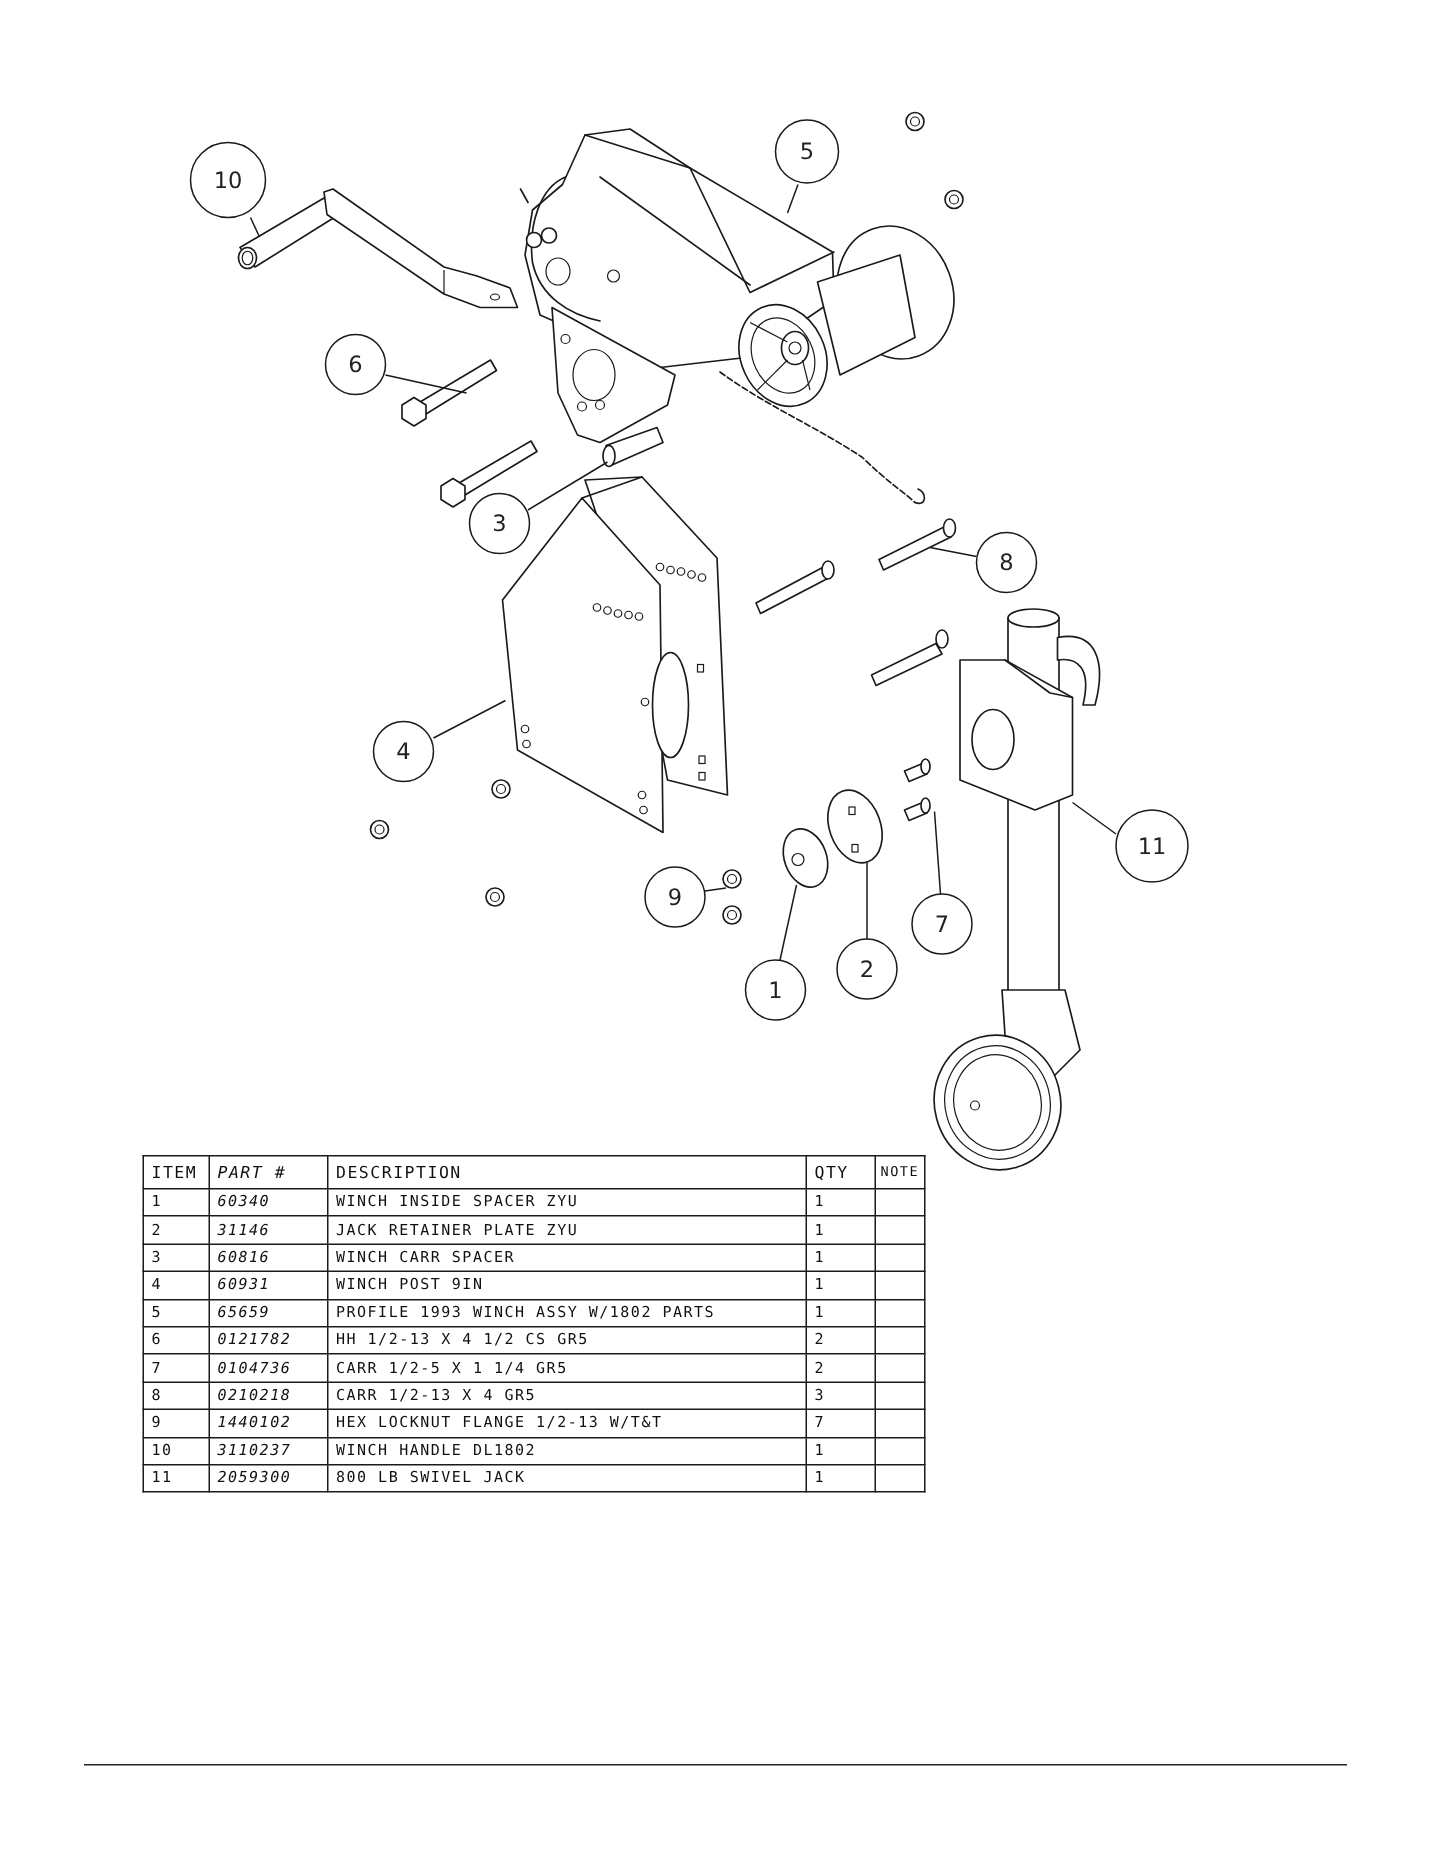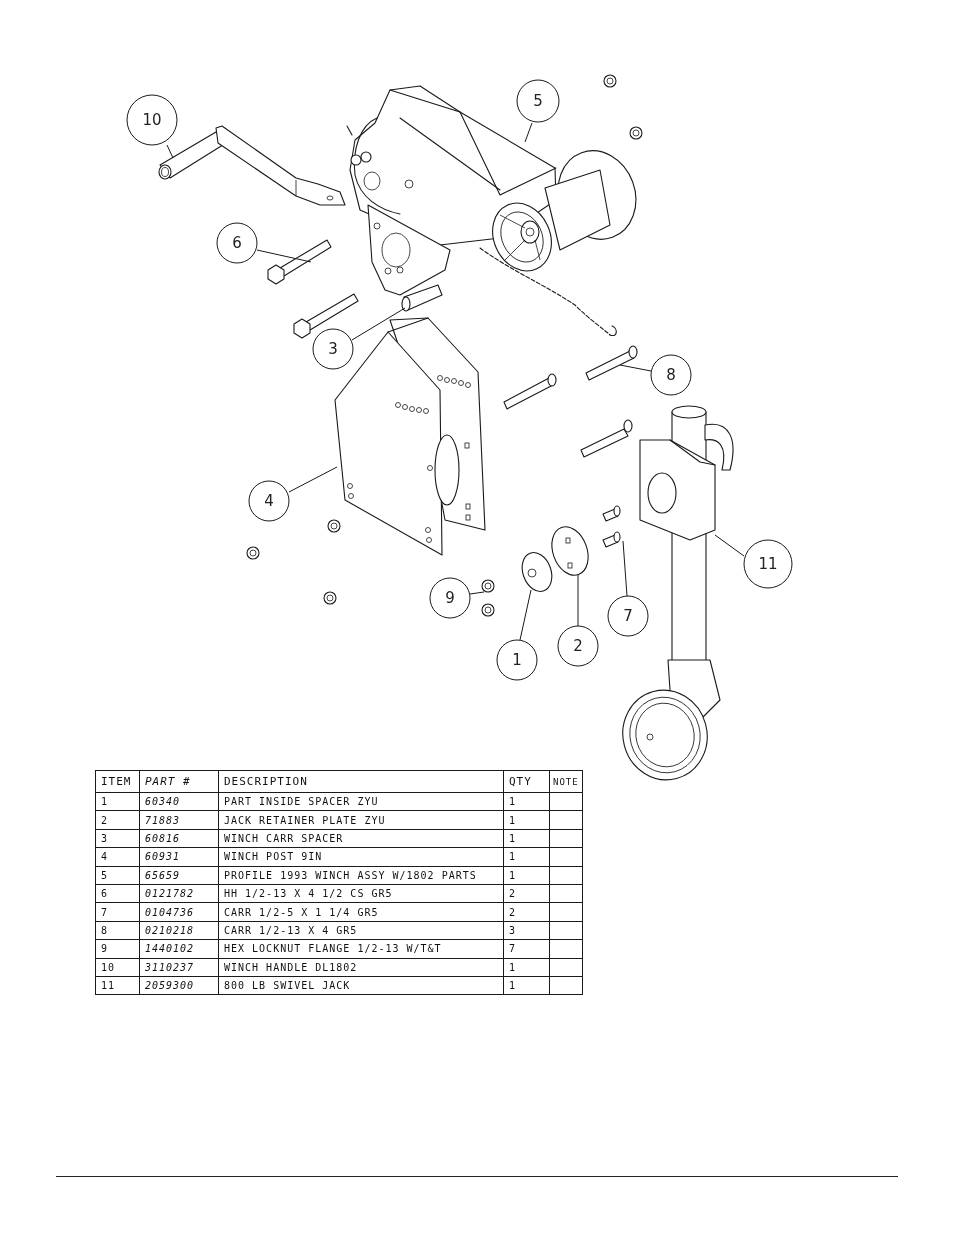--- a/index.html
+++ b/index.html
@@ -10,21 +10,21 @@
   #diagram .thin { fill:none; stroke:#1a1a1a; stroke-width:0.8; }
   #diagram .bubble { fill:#ffffff; stroke:#1a1a1a; stroke-width:1; }
   #diagram .bubble-text { font-family:"DejaVu Sans", sans-serif; font-size:15px; fill:#222; text-anchor:middle; dominant-baseline:central; }
   #diagram .leader { stroke:#1a1a1a; stroke-width:1; fill:none; }
 
   #parts-table { position:absolute; left:95px; top:770px; border-collapse:collapse; font-family:"DejaVu Sans Mono", monospace; font-size:10px; letter-spacing:1px; color:#111; }
   #parts-table th, #parts-table td { border:1px solid #1a1a1a; height:18.4px; padding:0 0 0 5px; text-align:left; font-weight:normal; white-space:nowrap; box-sizing:border-box;margin-left:24px; }
   #parts-table th { font-size:11px; height:22px; }
   #parts-table .c-item { width:44px; }
   #parts-table .c-part { width:79px;font-style:italic; }
-  #parts-table .c-desc { width:285px; }
+  #parts-table .c-desc { width:319px; }
   #parts-table .c-qty { width:46px; }
   #parts-table .c-note { width:33px; font-size:9px; padding-left:3px; }
   #parts-table tr.tall td { border-bottom:1.6px solid #1a1a1a; }
 
   #footer-rule { position:absolute; left:56px; top:1176px; width:842px; height:0; border-top:1.5px solid #222; }
 </style>
 </head>
 <body>
 
 <svg id="diagram" viewBox="0 0 954 790" xmlns="http://www.w3.org/2000/svg">
@@ -234,27 +234,27 @@
       <th class="c-part">PART #</th>
       <th class="c-desc">DESCRIPTION</th>
       <th class="c-qty">QTY</th>
       <th class="c-note">NOTE</th>
     </tr>
   </thead>
   <tbody id="parts-body">
       <tr>
         <td class="c-item">1</td>
         <td class="c-part">60340</td>
-        <td class="c-desc">PART INSIDE SPACER ZYU</td>
+        <td class="c-desc">WINCH INSIDE SPACER ZYU</td>
         <td class="c-qty">1</td>
         <td class="c-note"></td>
       </tr>
       <tr>
         <td class="c-item">2</td>
-        <td class="c-part">71883</td>
+        <td class="c-part">31146</td>
         <td class="c-desc">JACK RETAINER PLATE ZYU</td>
         <td class="c-qty">1</td>
         <td class="c-note"></td>
       </tr>
       <tr>
         <td class="c-item">3</td>
         <td class="c-part">60816</td>
         <td class="c-desc">WINCH CARR SPACER</td>
         <td class="c-qty">1</td>
         <td class="c-note"></td>

